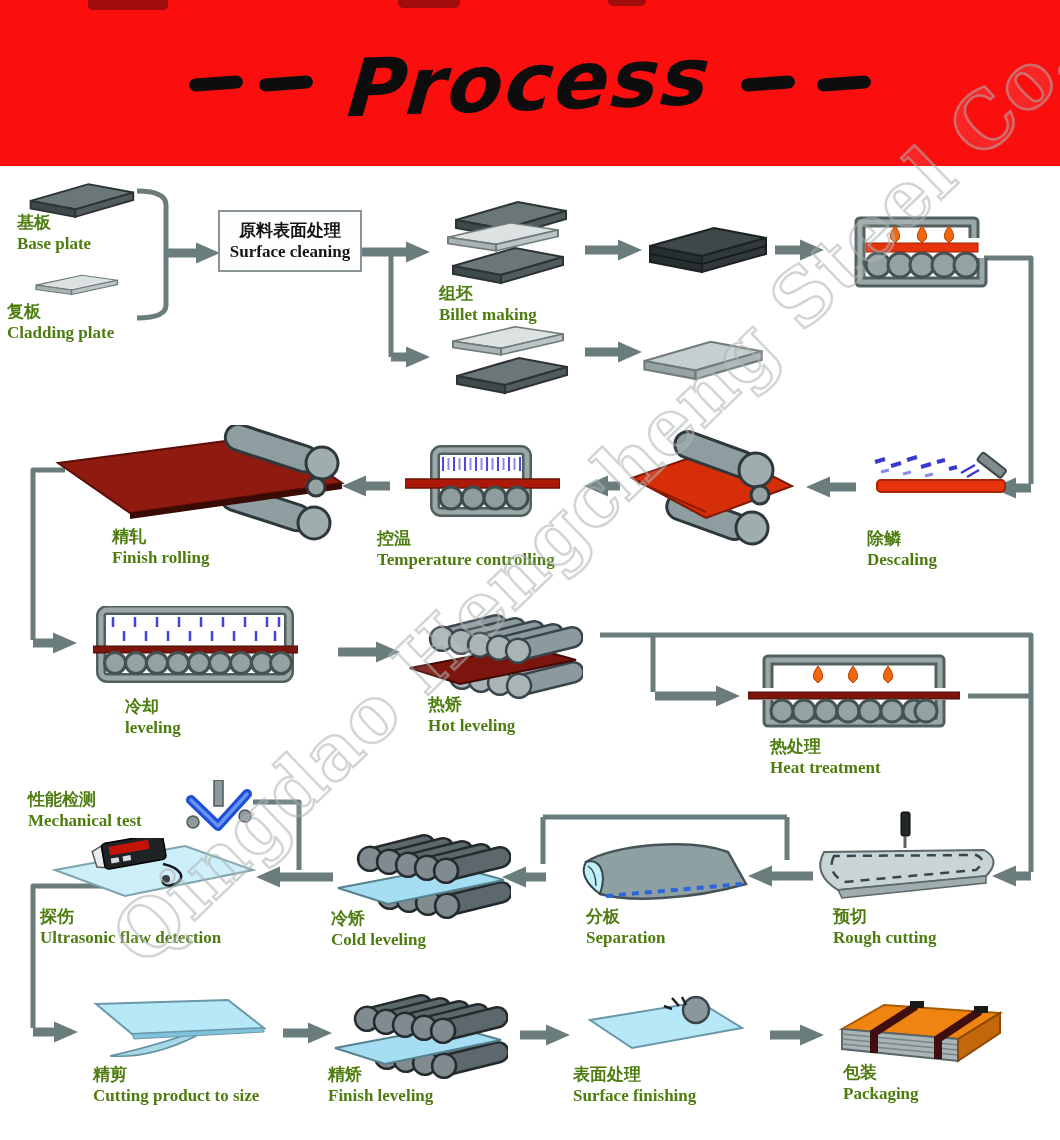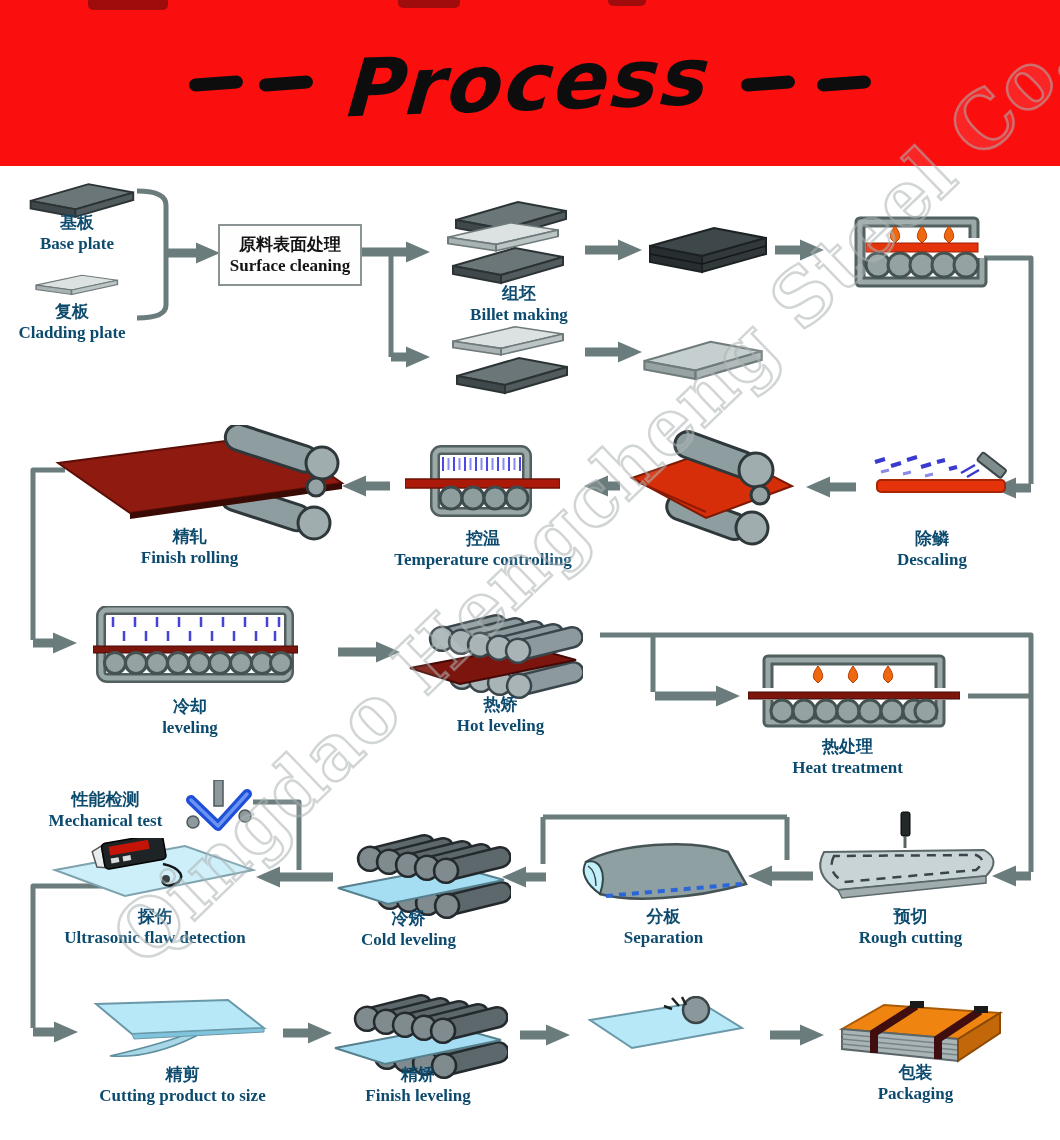--- a/index.html
+++ b/index.html
@@ -15,24 +15,24 @@
          transform:skewX(-7deg) rotate(-2deg);letter-spacing:2px}
   
   .watermark{position:absolute;left:95px;top:918px;transform-origin:0 0;transform:rotate(-44deg);
              font:bold 76px "DejaVu Serif",serif;letter-spacing:1px;white-space:nowrap;
              color:rgba(255,255,255,0.10);-webkit-text-stroke:2.5px rgba(172,178,178,0.55);
              z-index:6;pointer-events:none}
   
   .overlay{position:absolute;left:0;top:0;z-index:1}
   .icon{position:absolute;z-index:2}
   .icon svg{display:block}
-  .st-label{position:absolute;text-align:center;z-index:3;color:#0c4a6e}
+  .st-label{position:absolute;z-index:3;color:#4d7c0f}
   .cn{font:bold 17px/21px "Liberation Serif",serif}
   .en{font:bold 17px/21px "Liberation Serif",serif}
-  .clean-box{position:absolute;left:218px;top:224px;width:140px;height:58px;z-index:3;
+  .clean-box{position:absolute;left:218px;top:210px;width:140px;height:58px;z-index:3;
              border:2px solid #8a9494;background:#fefefe;display:flex;flex-direction:column;
              align-items:center;justify-content:center;color:#141414}
 </style>
 </head>
 <body>
 
 <div class="canvas">
 
   <header class="banner">
     <span class="smudge" style="left:88px;width:80px"></span>
@@ -438,28 +438,32 @@
     <div class="en">Cold leveling</div>
   </div>
   <div class="st-label" style="left:28px;top:789px;width:155px">
     <div class="cn">性能检测</div>
     <div class="en">Mechanical test</div>
   </div>
   <div class="st-label" style="left:40px;top:906px;width:230px">
     <div class="cn">探伤</div>
     <div class="en">Ultrasonic flaw detection</div>
   </div>
-  <div class="st-label" style="left:85px;top:1064px;width:195px">
+  <div class="st-label" style="left:93px;top:1064px;width:195px">
     <div class="cn">精剪</div>
     <div class="en">Cutting product to size</div>
   </div>
   <div class="st-label" style="left:328px;top:1064px;width:180px">
     <div class="cn">精矫</div>
     <div class="en">Finish leveling</div>
   </div>
+  <div class="st-label" style="left:573px;top:1064px;width:180px">
+    <div class="cn">表面处理</div>
+    <div class="en">Surface finishing</div>
+  </div>
   <div class="st-label" style="left:843px;top:1062px;width:145px">
     <div class="cn">包装</div>
     <div class="en">Packaging</div>
   </div>
 
   <div class="watermark">Qingdao Hengcheng Steel Co.,ltd</div>
 
 </div>
 
 </body></html>

